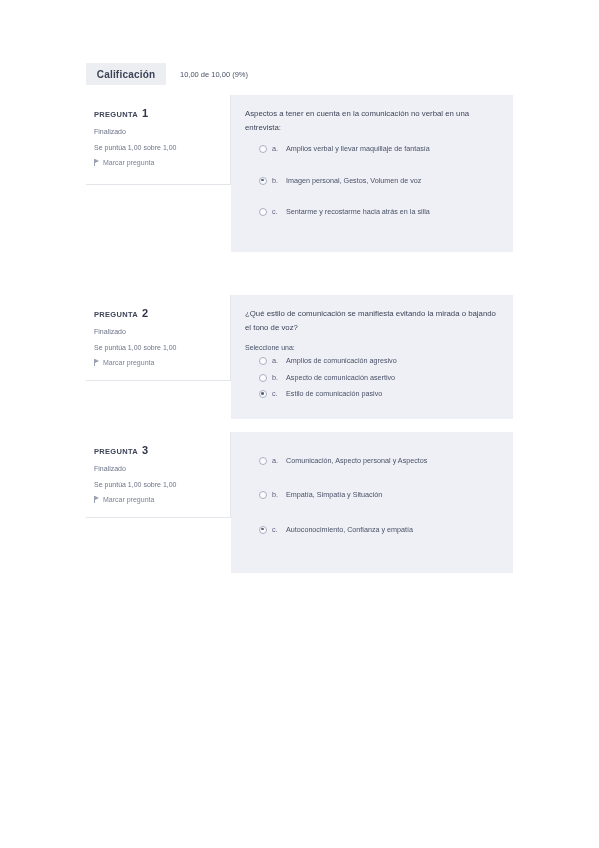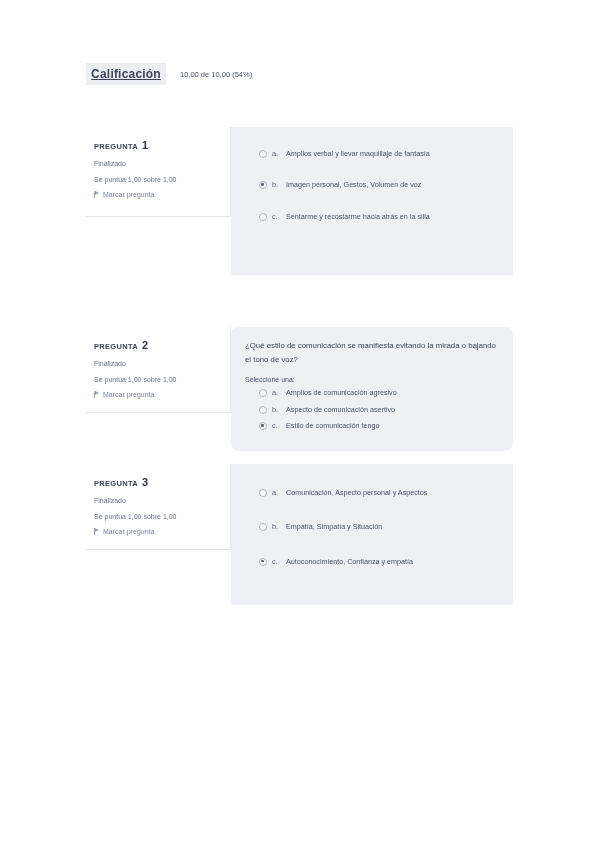--- a/index.html
+++ b/index.html
@@ -34,25 +34,24 @@
   }
   .grade-label-cell {
     width: 80px;
     height: 22px;
     background: #eceef1;
     display: flex;
     align-items: center;
     justify-content: center;
   }
   .grade-label {
-    font-size: 12px;
+    font-size: 10px;
     font-weight: bold;
     color: #3d4357;
     letter-spacing: .2px;
-    text-decoration: underline;
   }
   .grade-value-cell {
     flex: 1;
     height: 22px;
     display: flex;
     align-items: center;
     padding-left: 14px;
     background: #ffffff;
   }
   .grade-value {
@@ -60,21 +59,20 @@
     color: #4a5166;
   }
 
   
   .question {
     position: absolute;
     left: 86px;
     width: 427px;
     display: flex;
     align-items: flex-start;
-    margin-top: 32px;
   }
   #q1 { top: 95px; }
   #q2 { top: 295px; }
   #q3 { top: 432px; }
 
   .q-info {
     width: 145px;
     box-sizing: border-box;
     padding: 12px 10px 14px 8px;
     border-right: 1px solid #e3e6ea;
@@ -135,21 +133,21 @@
     border-bottom: 2px solid transparent;
   }
 
   .q-body {
     flex: 1;
     box-sizing: border-box;
     background: #eef0f6;
     padding: 12px 14px 14px 14px;
   }
   #q1 .q-body { min-height: 148px; }
-  #q2 .q-body { min-height: 103px; border-radius: 8px; }
+  #q2 .q-body { min-height: 103px; }
   #q3 .q-body { min-height: 130px; }
 
   .q-text {
     font-size: 7.8px;
     line-height: 1.75;
     color: #3e4458;
     margin-bottom: 10px;
     max-width: 290px;
   }
   .q-select-label {
@@ -210,38 +208,39 @@
 </head>
 <body>
 
 <div class="page">
 
   <div class="grade-row">
     <div class="grade-label-cell">
       <span class="grade-label">Calificación</span>
     </div>
     <div class="grade-value-cell">
-      <span class="grade-value">10,00 de 10,00 (54%)</span>
+      <span class="grade-value">10,00 de 10,00 (9%)</span>
     </div>
   </div>
 
   <div class="question" id="q1">
     <div class="q-info">
       <div class="q-title">
         <span>PREGUNTA</span>
         <span class="q-num">1</span>
       </div>
       <div class="q-state">Finalizado</div>
       <div class="q-points">Se puntúa 1,00 sobre 1,00</div>
       <div class="q-flag">
         <span class="flag-icon"></span>
         <span>Marcar pregunta</span>
       </div>
     </div>
     <div class="q-body">
+      <div class="q-text">Aspectos a tener en cuenta en la comunicación no verbal en una entrevista:</div>
       <div class="options">
         <label class="option">
           <span class="radio"></span>
           <span class="opt-letter">a.</span>
           <span class="opt-text">Amplios verbal y llevar maquillaje de fantasía</span>
         </label>
         <label class="option">
           <span class="radio checked"></span>
           <span class="opt-letter">b.</span>
           <span class="opt-text">Imagen personal, Gestos, Volumen de voz</span>
@@ -278,21 +277,21 @@
           <span class="opt-text">Amplios de comunicación agresivo</span>
         </label>
         <label class="option">
           <span class="radio"></span>
           <span class="opt-letter">b.</span>
           <span class="opt-text">Aspecto de comunicación asertivo</span>
         </label>
         <label class="option">
           <span class="radio checked"></span>
           <span class="opt-letter">c.</span>
-          <span class="opt-text">Estilo de comunicación tengo</span>
+          <span class="opt-text">Estilo de comunicación pasivo</span>
         </label>
       </div>
     </div>
   </div>
 
   <div class="question" id="q3">
     <div class="q-info">
       <div class="q-title">
         <span>PREGUNTA</span>
         <span class="q-num">3</span>

